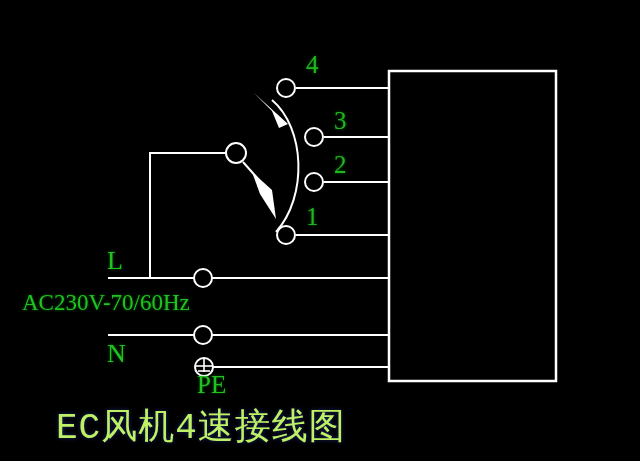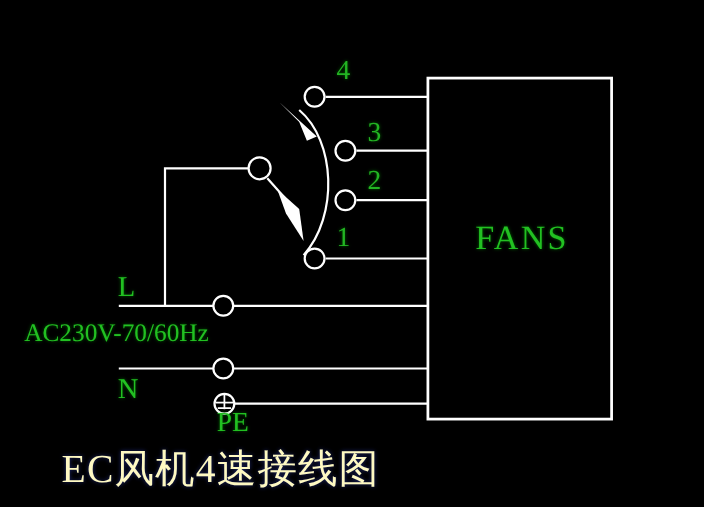--- a/index.html
+++ b/index.html
@@ -76,23 +76,23 @@
     font-size: 25px;
   }
   .lbl-fans {
     font-size: 31px;
     letter-spacing: 2px;
   }
   #title-text {
     position: absolute;
     left: 56px;
     top: 402px;
-    font-family: Liberation Serif, serif;
+    font-family: Liberation Mono, monospace;
     font-size: 36px;
-    color: #fef9c3;
+    color: #bef264;
     letter-spacing: 1px;
     white-space: nowrap;
     text-shadow: 0 0 4px rgba(60,80,230,0.5);
   }
 </style>
 </head>
 <body>
 
 <div id="diagram-root">
 
@@ -138,17 +138,16 @@
   <div class="lbl lbl-num" style="left:306px; top:52px;">4</div>
   <div class="lbl lbl-num" style="left:334px; top:108px;">3</div>
   <div class="lbl lbl-num" style="left:334px; top:152px;">2</div>
   <div class="lbl lbl-num" style="left:306px; top:204px;">1</div>
 
   <div class="lbl lbl-term" style="left:107px; top:248px;">L</div>
   <div class="lbl lbl-supply" style="left:22px; top:291px;">AC230V-70/60Hz</div>
   <div class="lbl lbl-term" style="left:107px; top:341px;">N</div>
   <div class="lbl lbl-pe" style="left:197px; top:372px;">PE</div>
 
-  <div class="lbl lbl-fans" style="left:432px; top:200px;">FANS</div>
 
   <div id="title-text">EC风机4速接线图</div>
 
 </div>
 
 </body></html>

